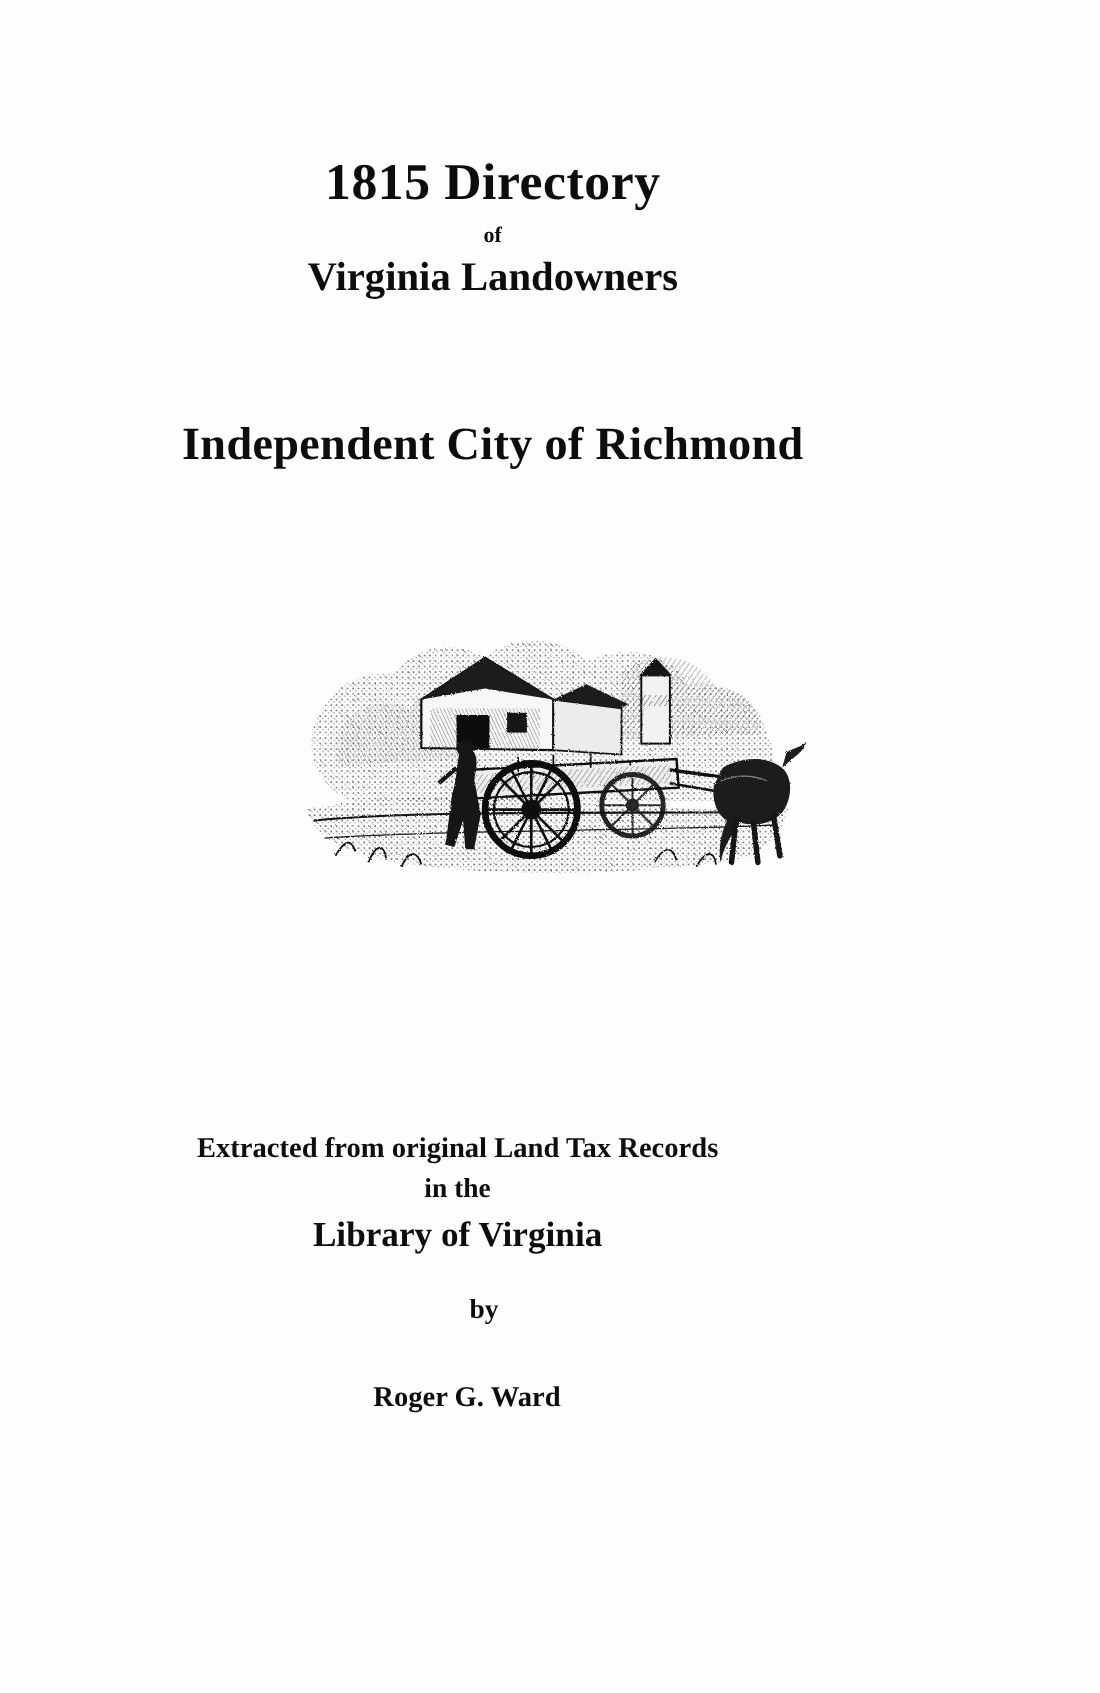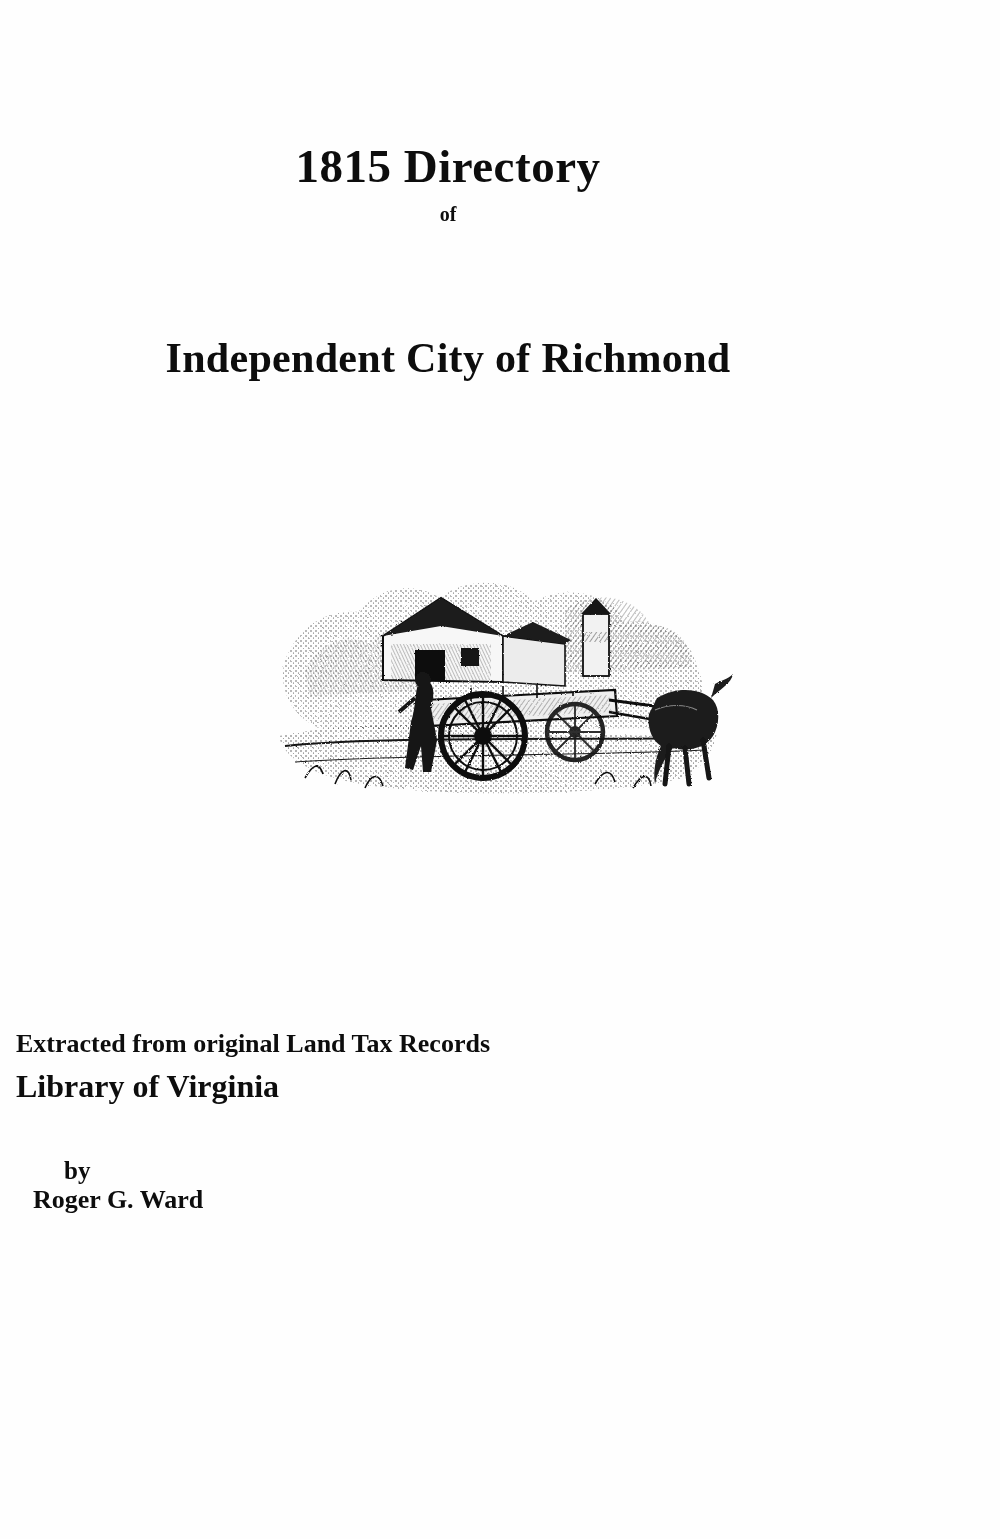--- a/index.html
+++ b/index.html
@@ -67,59 +67,61 @@
   }
   .illustration svg {
     display: block;
     width: 100%;
     height: 100%;
   }
 
   .credit-block {
     position: absolute;
     top: 1025px;
-    left: 16px;
+    left: 0;
     width: 832px;
-    text-align: left;
+    text-align: center;
   }
   .credit-line1 {
     font-size: 26px;
     font-weight: bold;
     line-height: 1.45;
   }
   .credit-line2 {
     font-size: 25px;
     font-weight: bold;
     line-height: 1.45;
   }
   .credit-line3 {
     font-size: 32px;
     font-weight: bold;
     line-height: 1.45;
   }
   .by-line {
     font-size: 25px;
     font-weight: bold;
-    margin-top: 48px;
+    margin-top: 32px;
     padding-left: 48px;
   }
   .author-line {
     font-size: 26px;
     font-weight: bold;
+    margin-top: 50px;
     padding-left: 17px;
   }
 </style>
 </head>
 <body>
 
 <div class="page">
 
   <div class="title-block">
     <div class="title-main">1815 Directory</div>
     <div class="title-of">of</div>
+    <div class="title-sub">Virginia Landowners</div>
     <div class="title-city">Independent City of Richmond</div>
   </div>
 
   <div class="illustration">
     <svg viewBox="0 0 470 275" xmlns="http://www.w3.org/2000/svg" aria-hidden="true">
       <defs>
         <filter id="rough">
           <feTurbulence type="fractalNoise" baseFrequency="0.9" numOctaves="3" result="n"></feTurbulence>
           <feDisplacementMap in="SourceGraphic" in2="n" scale="2.2"></feDisplacementMap>
         </filter>
@@ -200,18 +202,19 @@
         <path d="M150,158 L134,172" stroke="#131313" stroke-width="4" fill="none"></path>
 
         <path d="M40,238 C48,224 54,222 58,234 M70,244 C76,228 84,226 86,240 M100,248 C106,234 114,232 118,246
                  M330,244 C338,230 346,228 350,242 M368,248 C376,234 384,232 386,246" stroke="#101010" stroke-width="1.6" fill="none"></path>
       </g>
     </svg>
   </div>
 
   <div class="credit-block">
     <div class="credit-line1">Extracted from original Land Tax Records</div>
+    <div class="credit-line2">in the</div>
     <div class="credit-line3">Library of Virginia</div>
     <div class="by-line">by</div>
     <div class="author-line">Roger G. Ward</div>
   </div>
 
 </div>
 
 </body></html>

